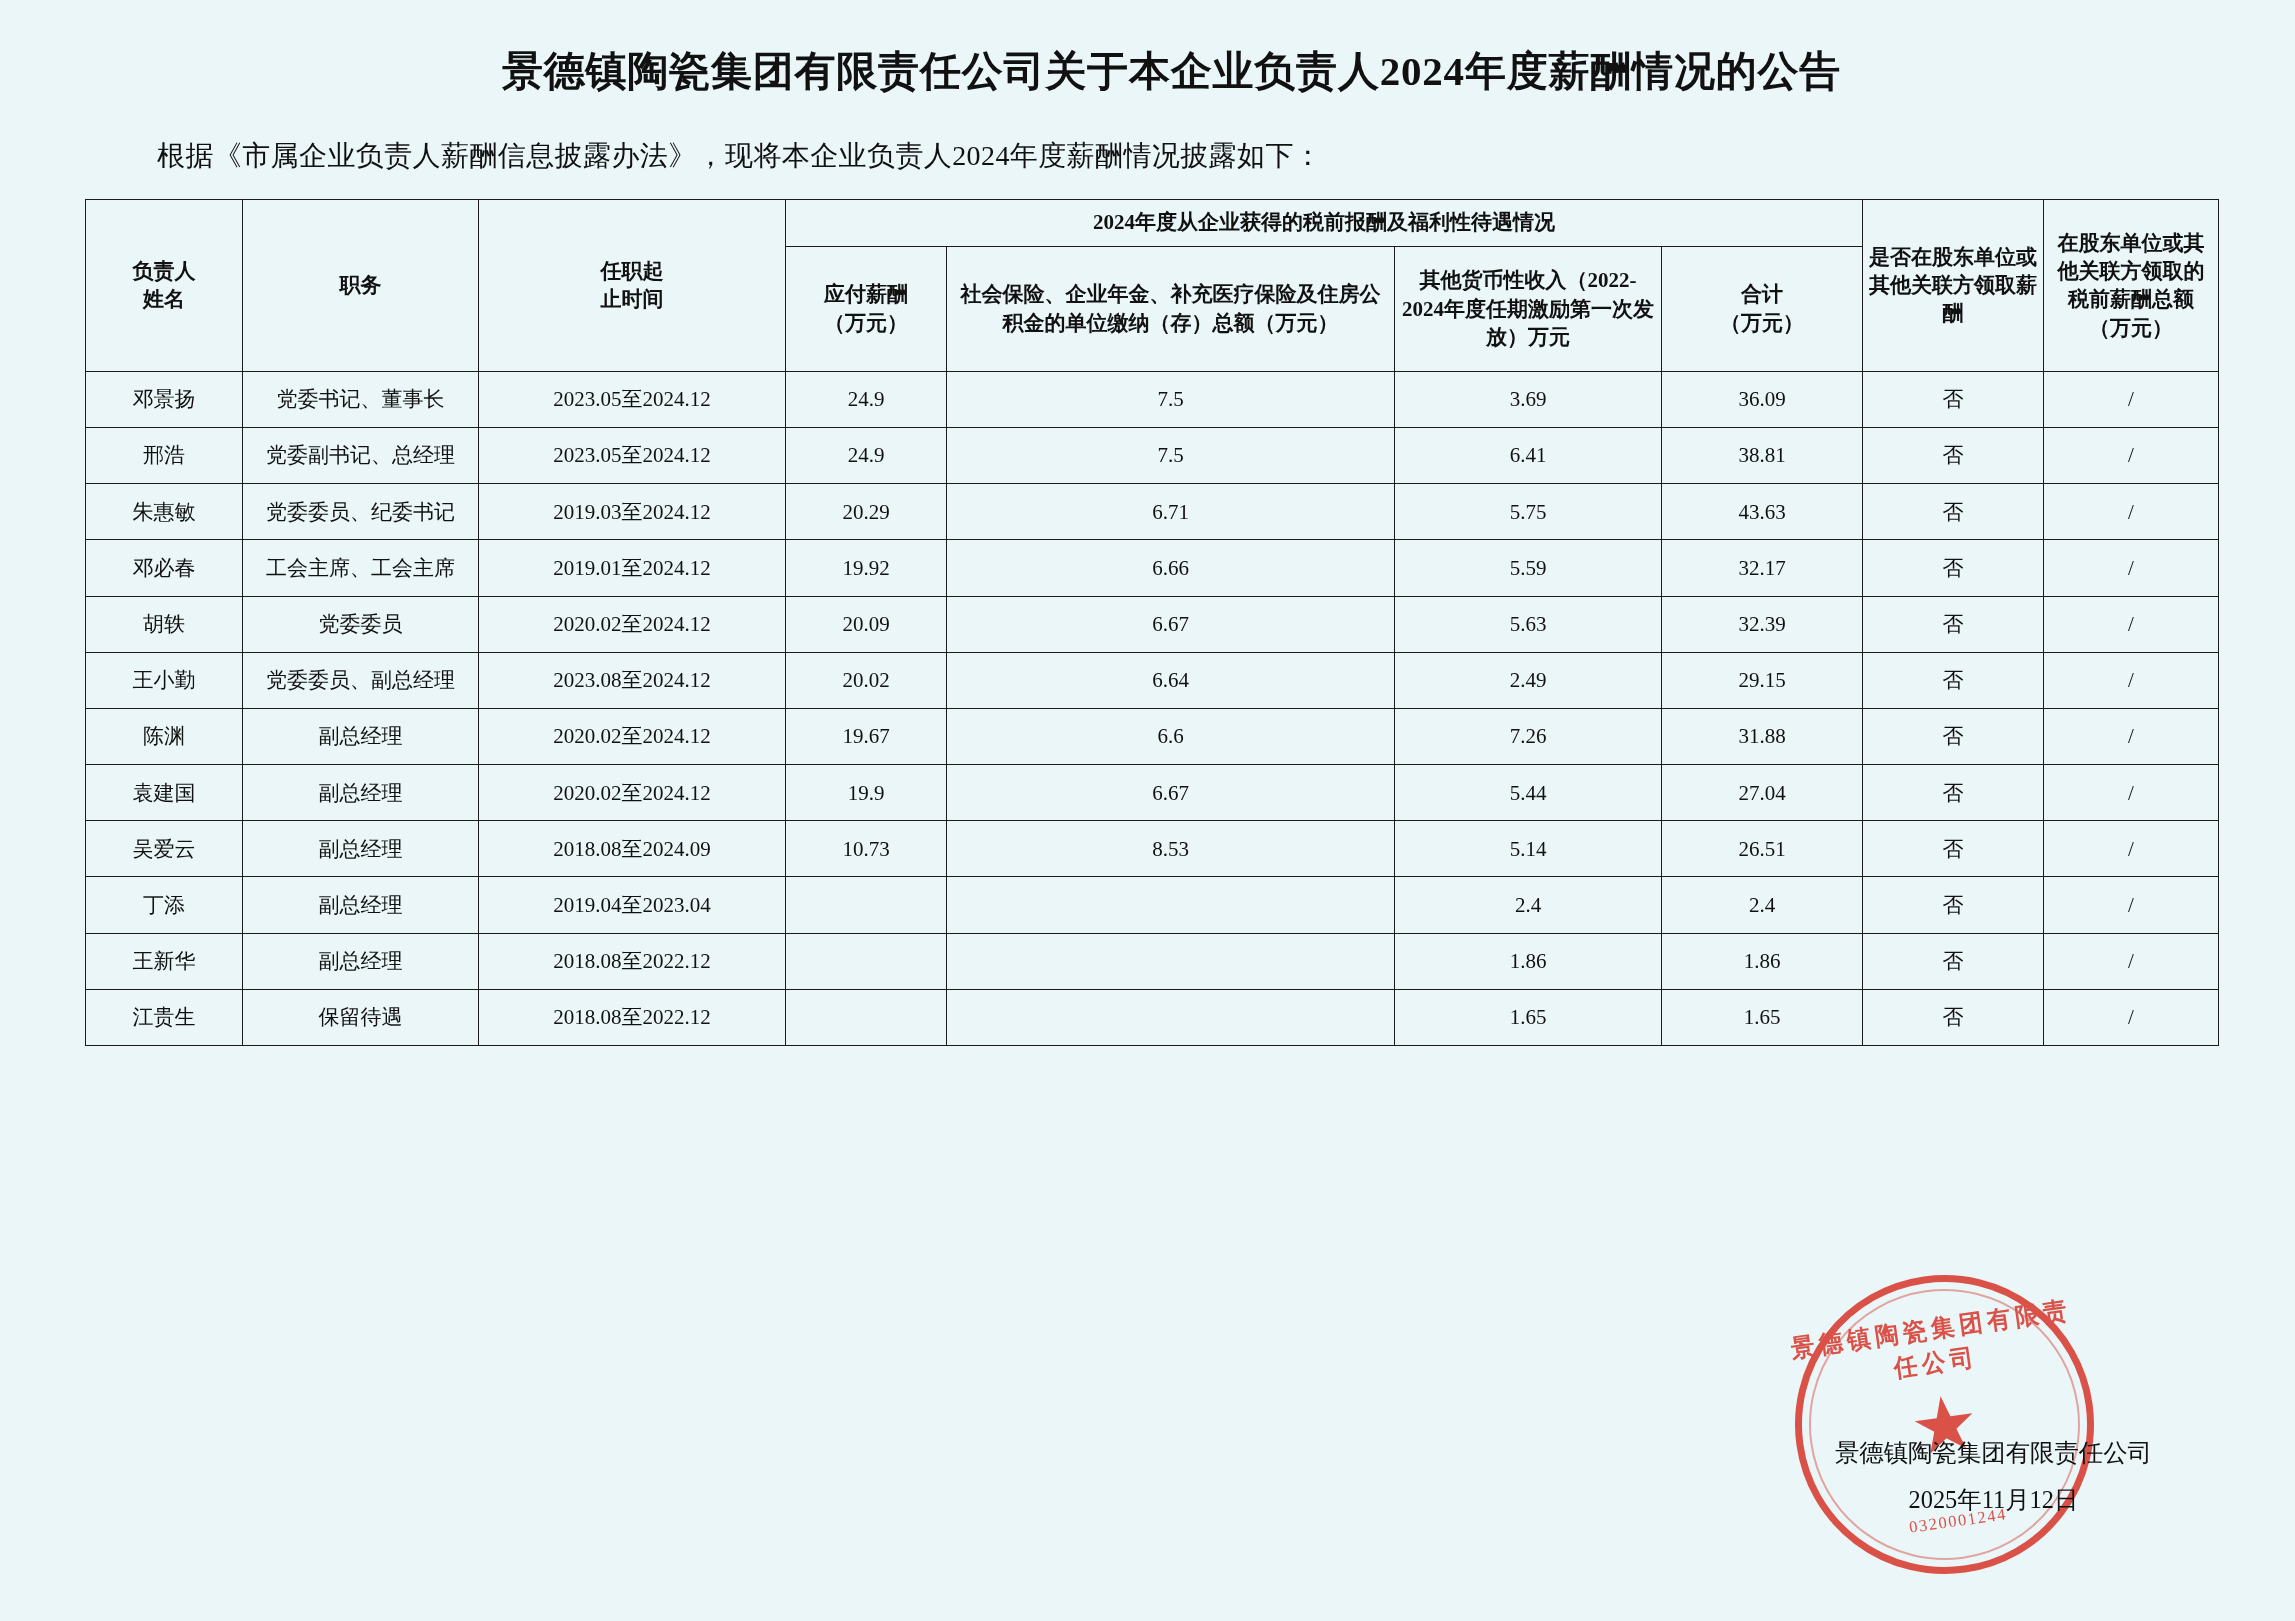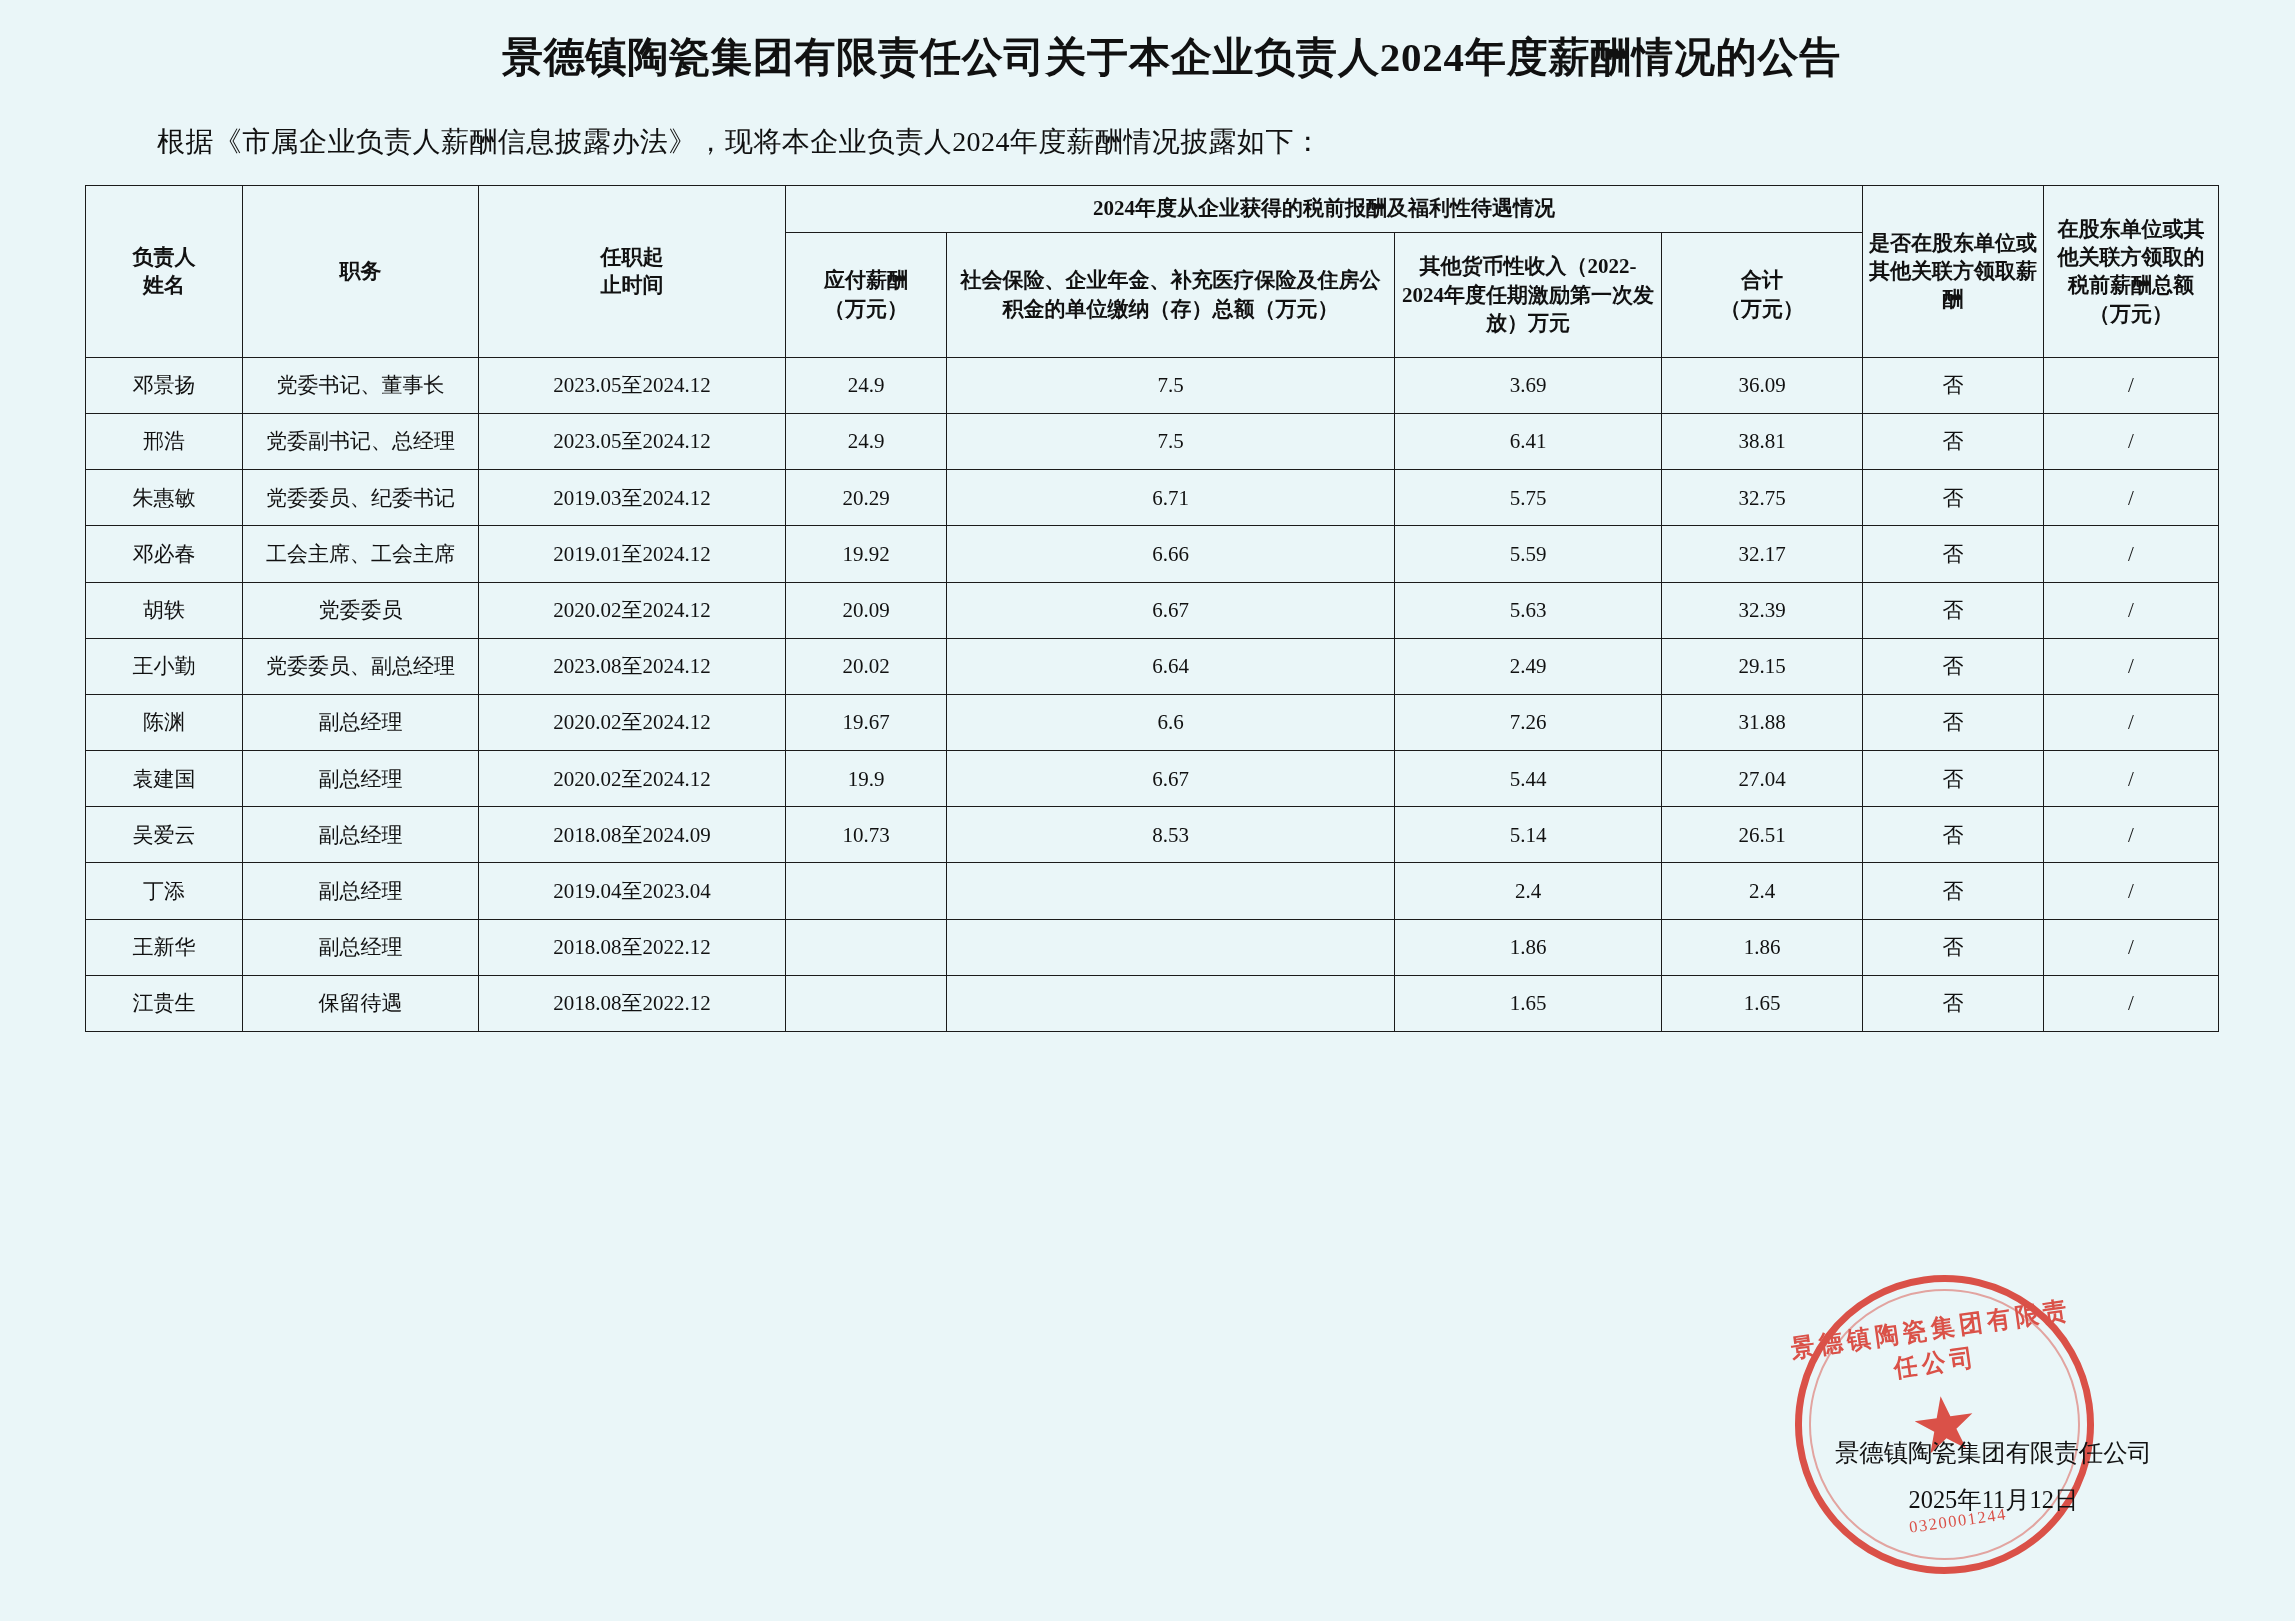--- a/index.html
+++ b/index.html
@@ -18,21 +18,21 @@
   .page {
     position: absolute;
     inset: 0;
     background: #eaf6f8;
   }
   .title {
     text-align: center;
     font-size: 41px;
     font-weight: bold;
     letter-spacing: 0.8px;
-    margin-top: 30px;
+    margin-top: 44px;
     font-family: "Liberation Serif", "DejaVu Serif", serif;
     padding-left: 48px;
   }
   .intro {
     font-size: 28px;
     margin: 38px 0 0 157px;
     letter-spacing: 0.4px;
   }
   .table-wrap {
     margin: 23.6px 0 0 85px;
@@ -216,21 +216,21 @@
             <td class="num">否</td>
             <td class="num">/</td>
           </tr>
           <tr class="body-row">
             <td class="row-name">朱惠敏</td>
             <td class="row-post">党委委员、纪委书记</td>
             <td class="row-term">2019.03至2024.12</td>
             <td class="num">20.29</td>
             <td class="num">6.71</td>
             <td class="num">5.75</td>
-            <td class="num">32.75</td>
+            <td class="num">43.63</td>
             <td class="num">否</td>
             <td class="num">/</td>
           </tr>
           <tr class="body-row">
             <td class="row-name">邓必春</td>
             <td class="row-post">工会主席、工会主席</td>
             <td class="row-term">2019.01至2024.12</td>
             <td class="num">19.92</td>
             <td class="num">6.66</td>
             <td class="num">5.59</td>

